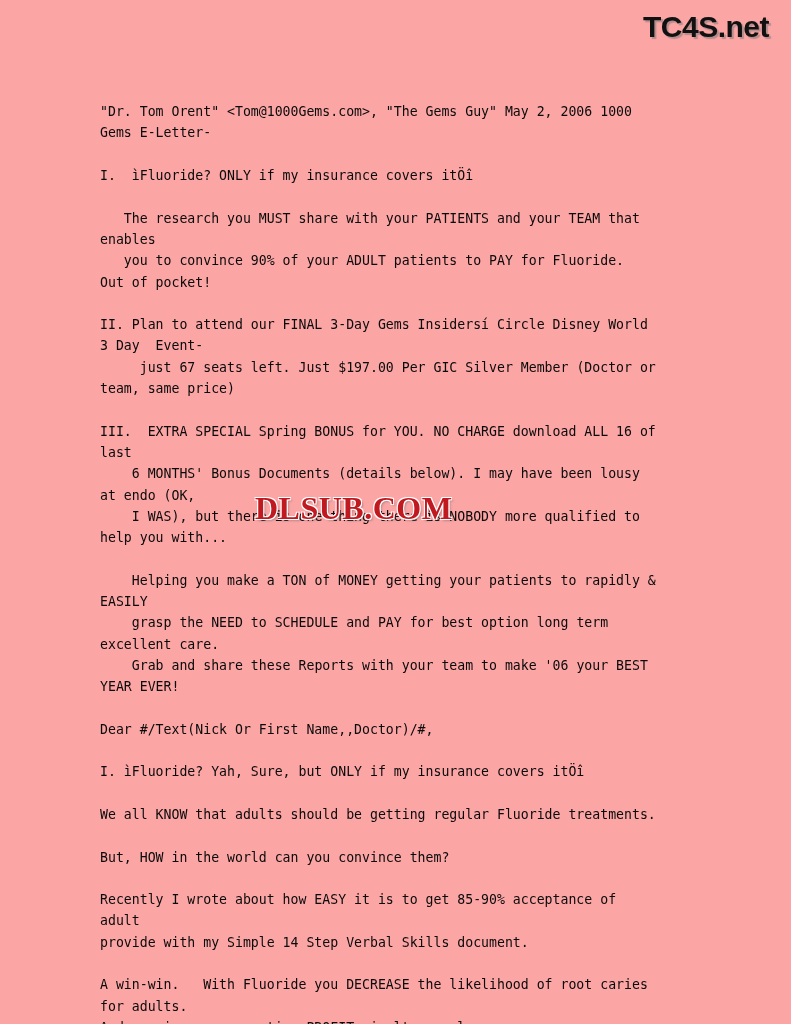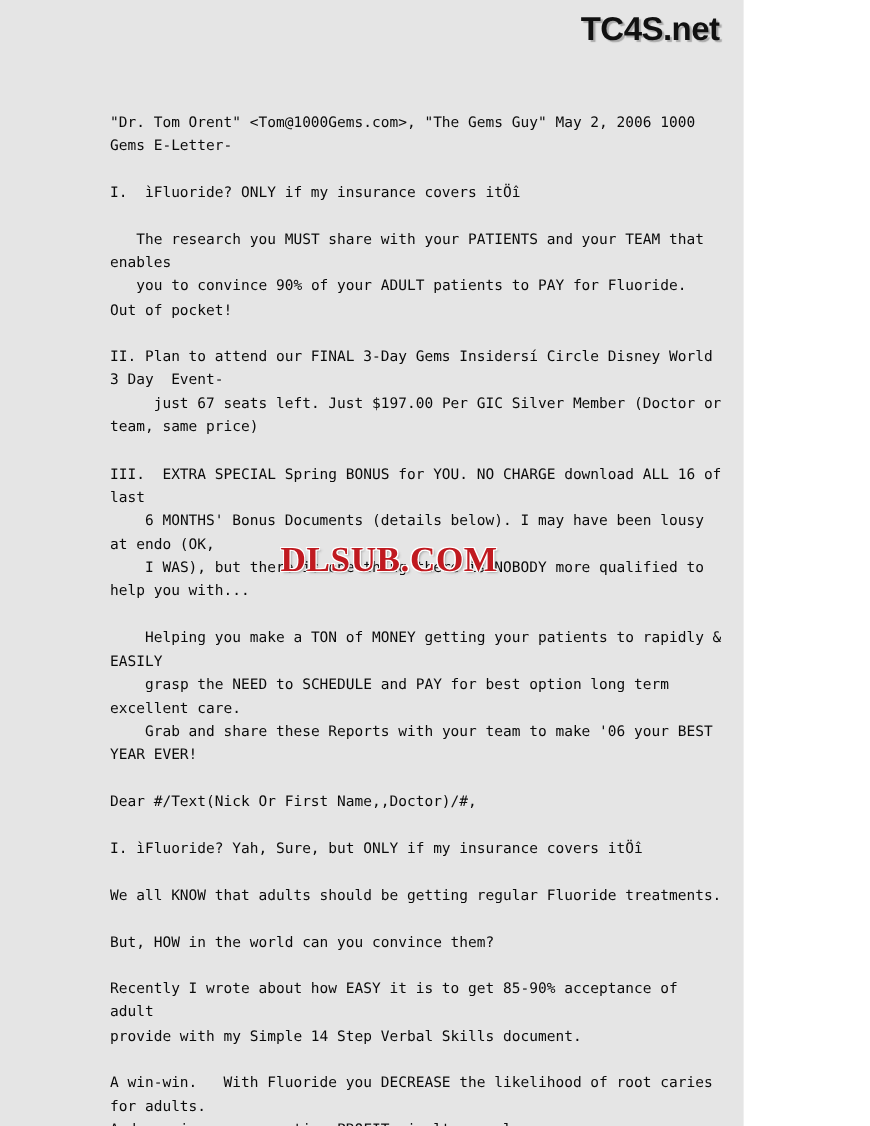--- a/index.html
+++ b/index.html
@@ -9,23 +9,23 @@
   body {
     width: 791px;
     height: 1024px;
     background: #ffffff;
     font-family: "DejaVu Sans Mono", monospace;
     position: relative;
     overflow: hidden;
   }
   .page {
     position: relative;
-    width: 676px;
+    width: 791px;
     height: 1024px;
-    background: #e5e5e5;
+    background: #fca5a5;
   }
   .brand-top {
     position: absolute;
     top: 10px;
     right: 22px;
     font-family: "Liberation Sans", sans-serif;
     font-weight: bold;
     font-size: 30px;
     color: #111111;
     letter-spacing: -0.5px;

